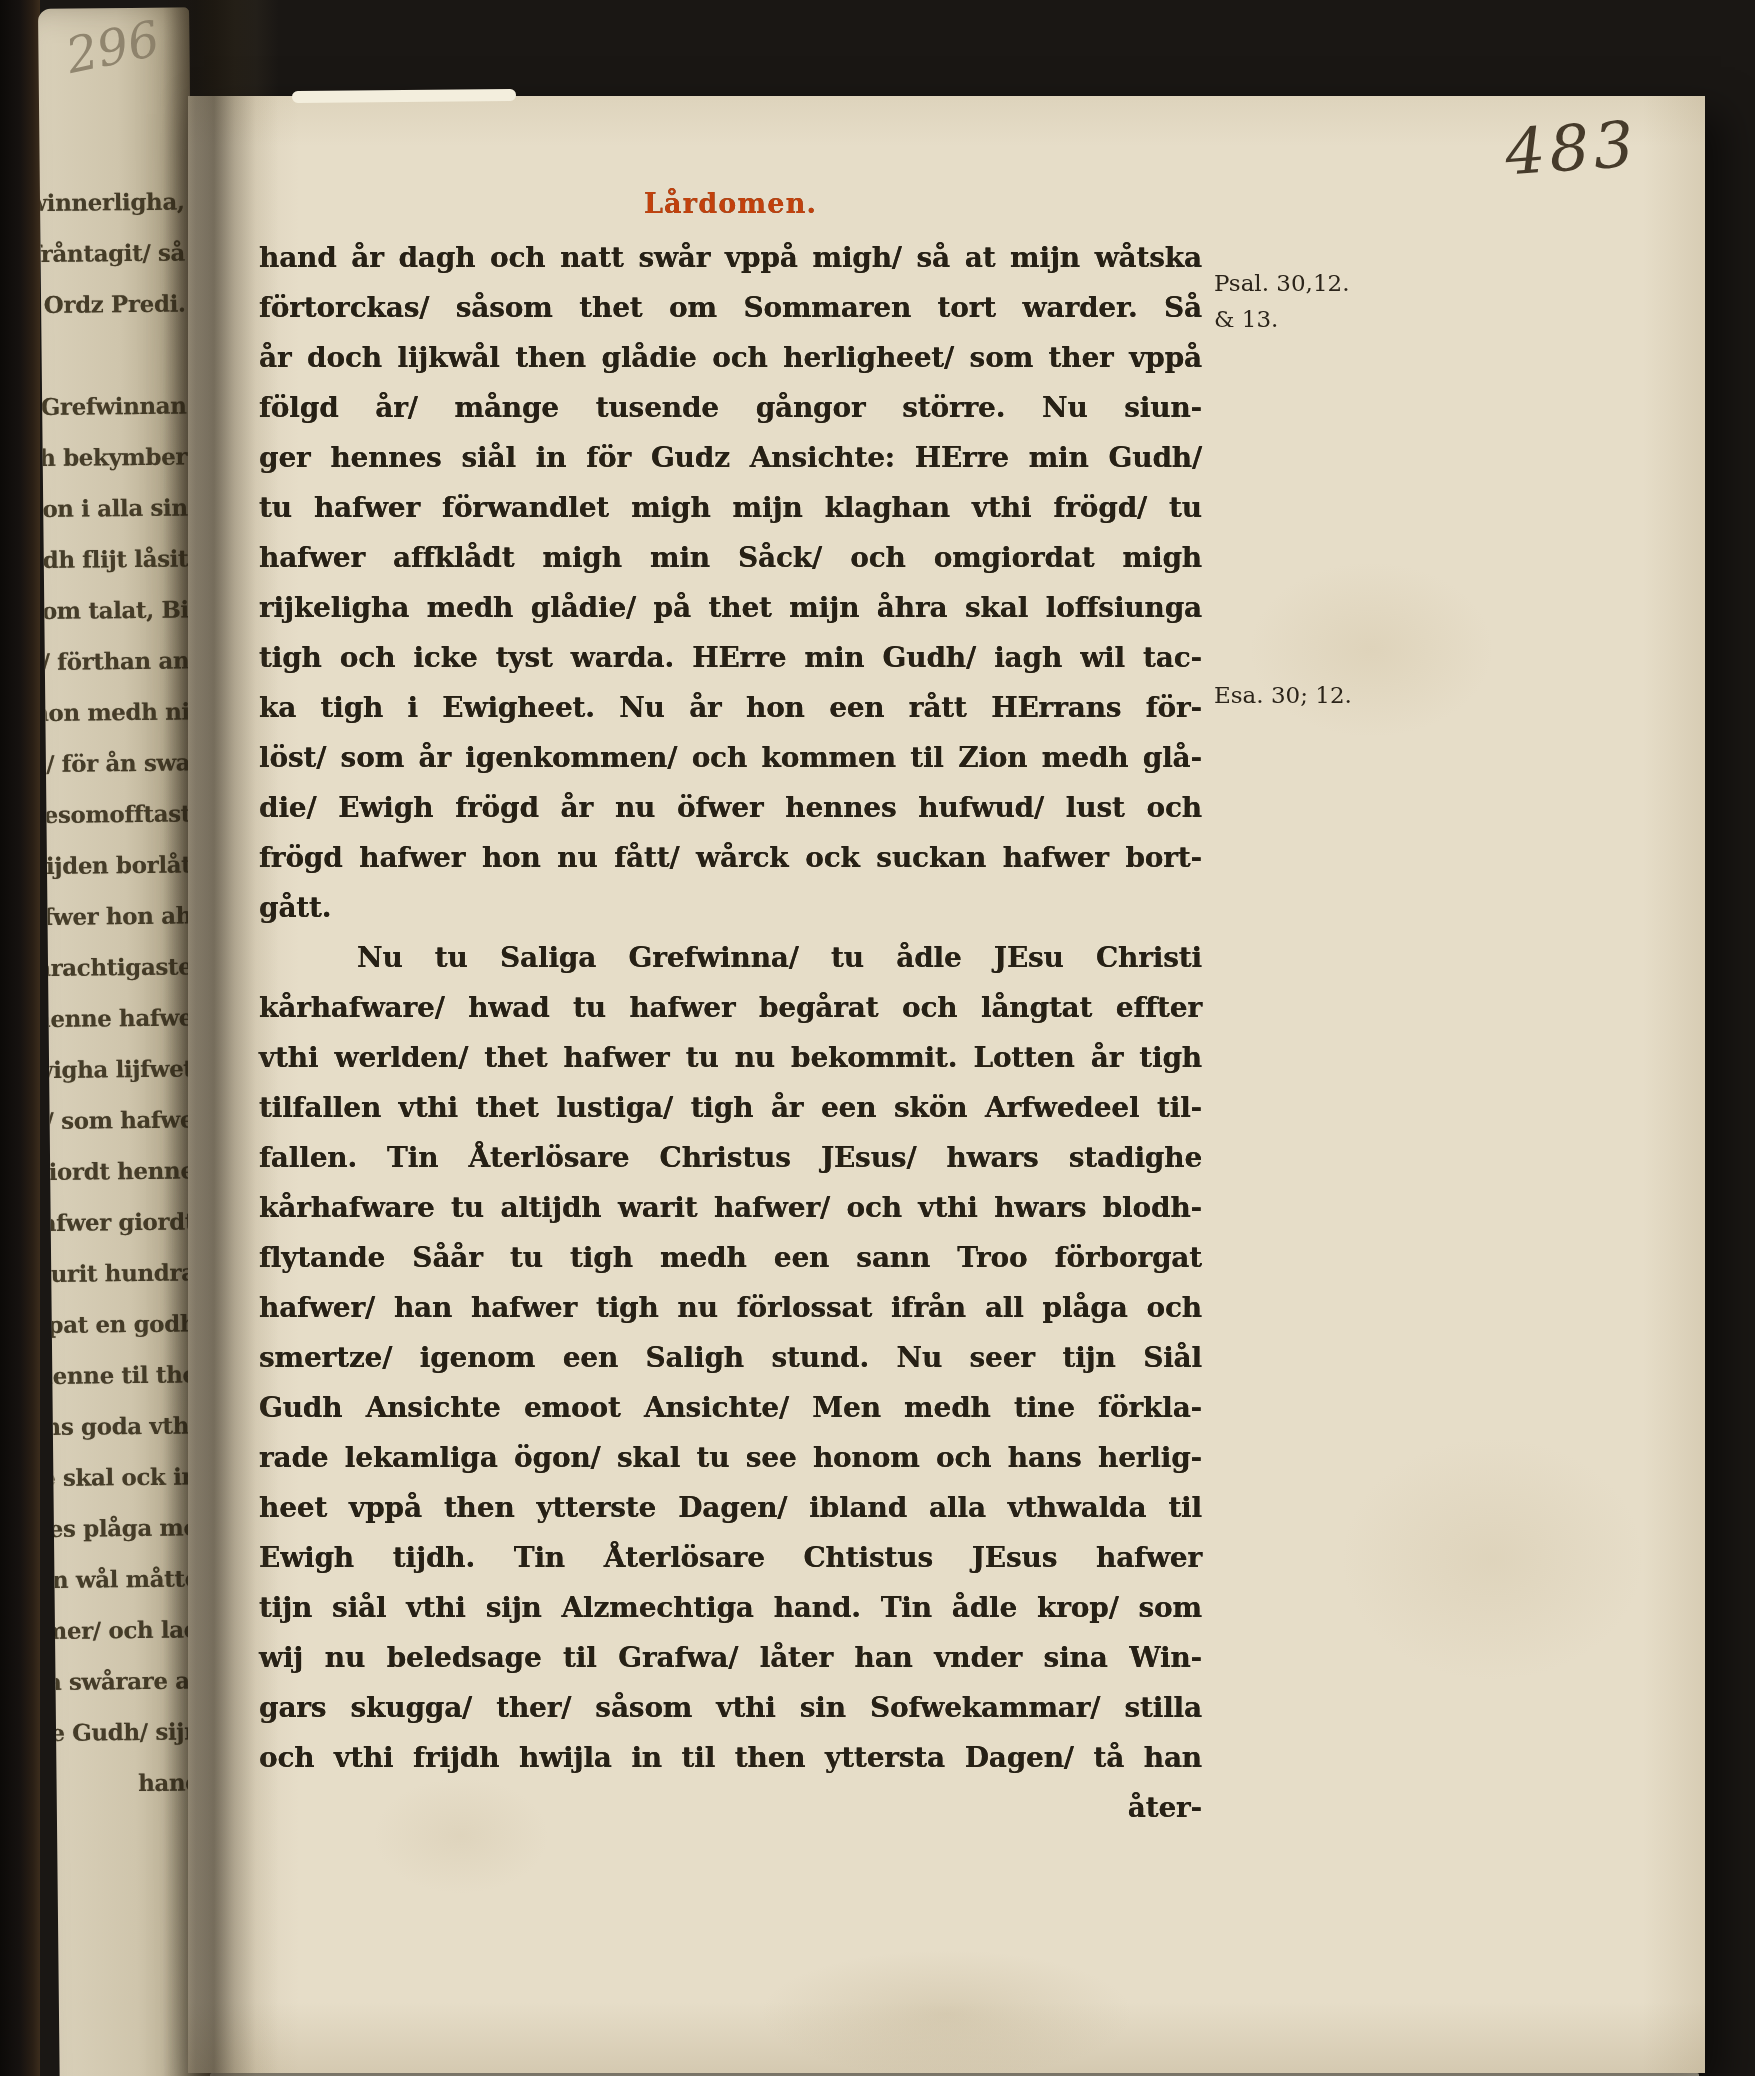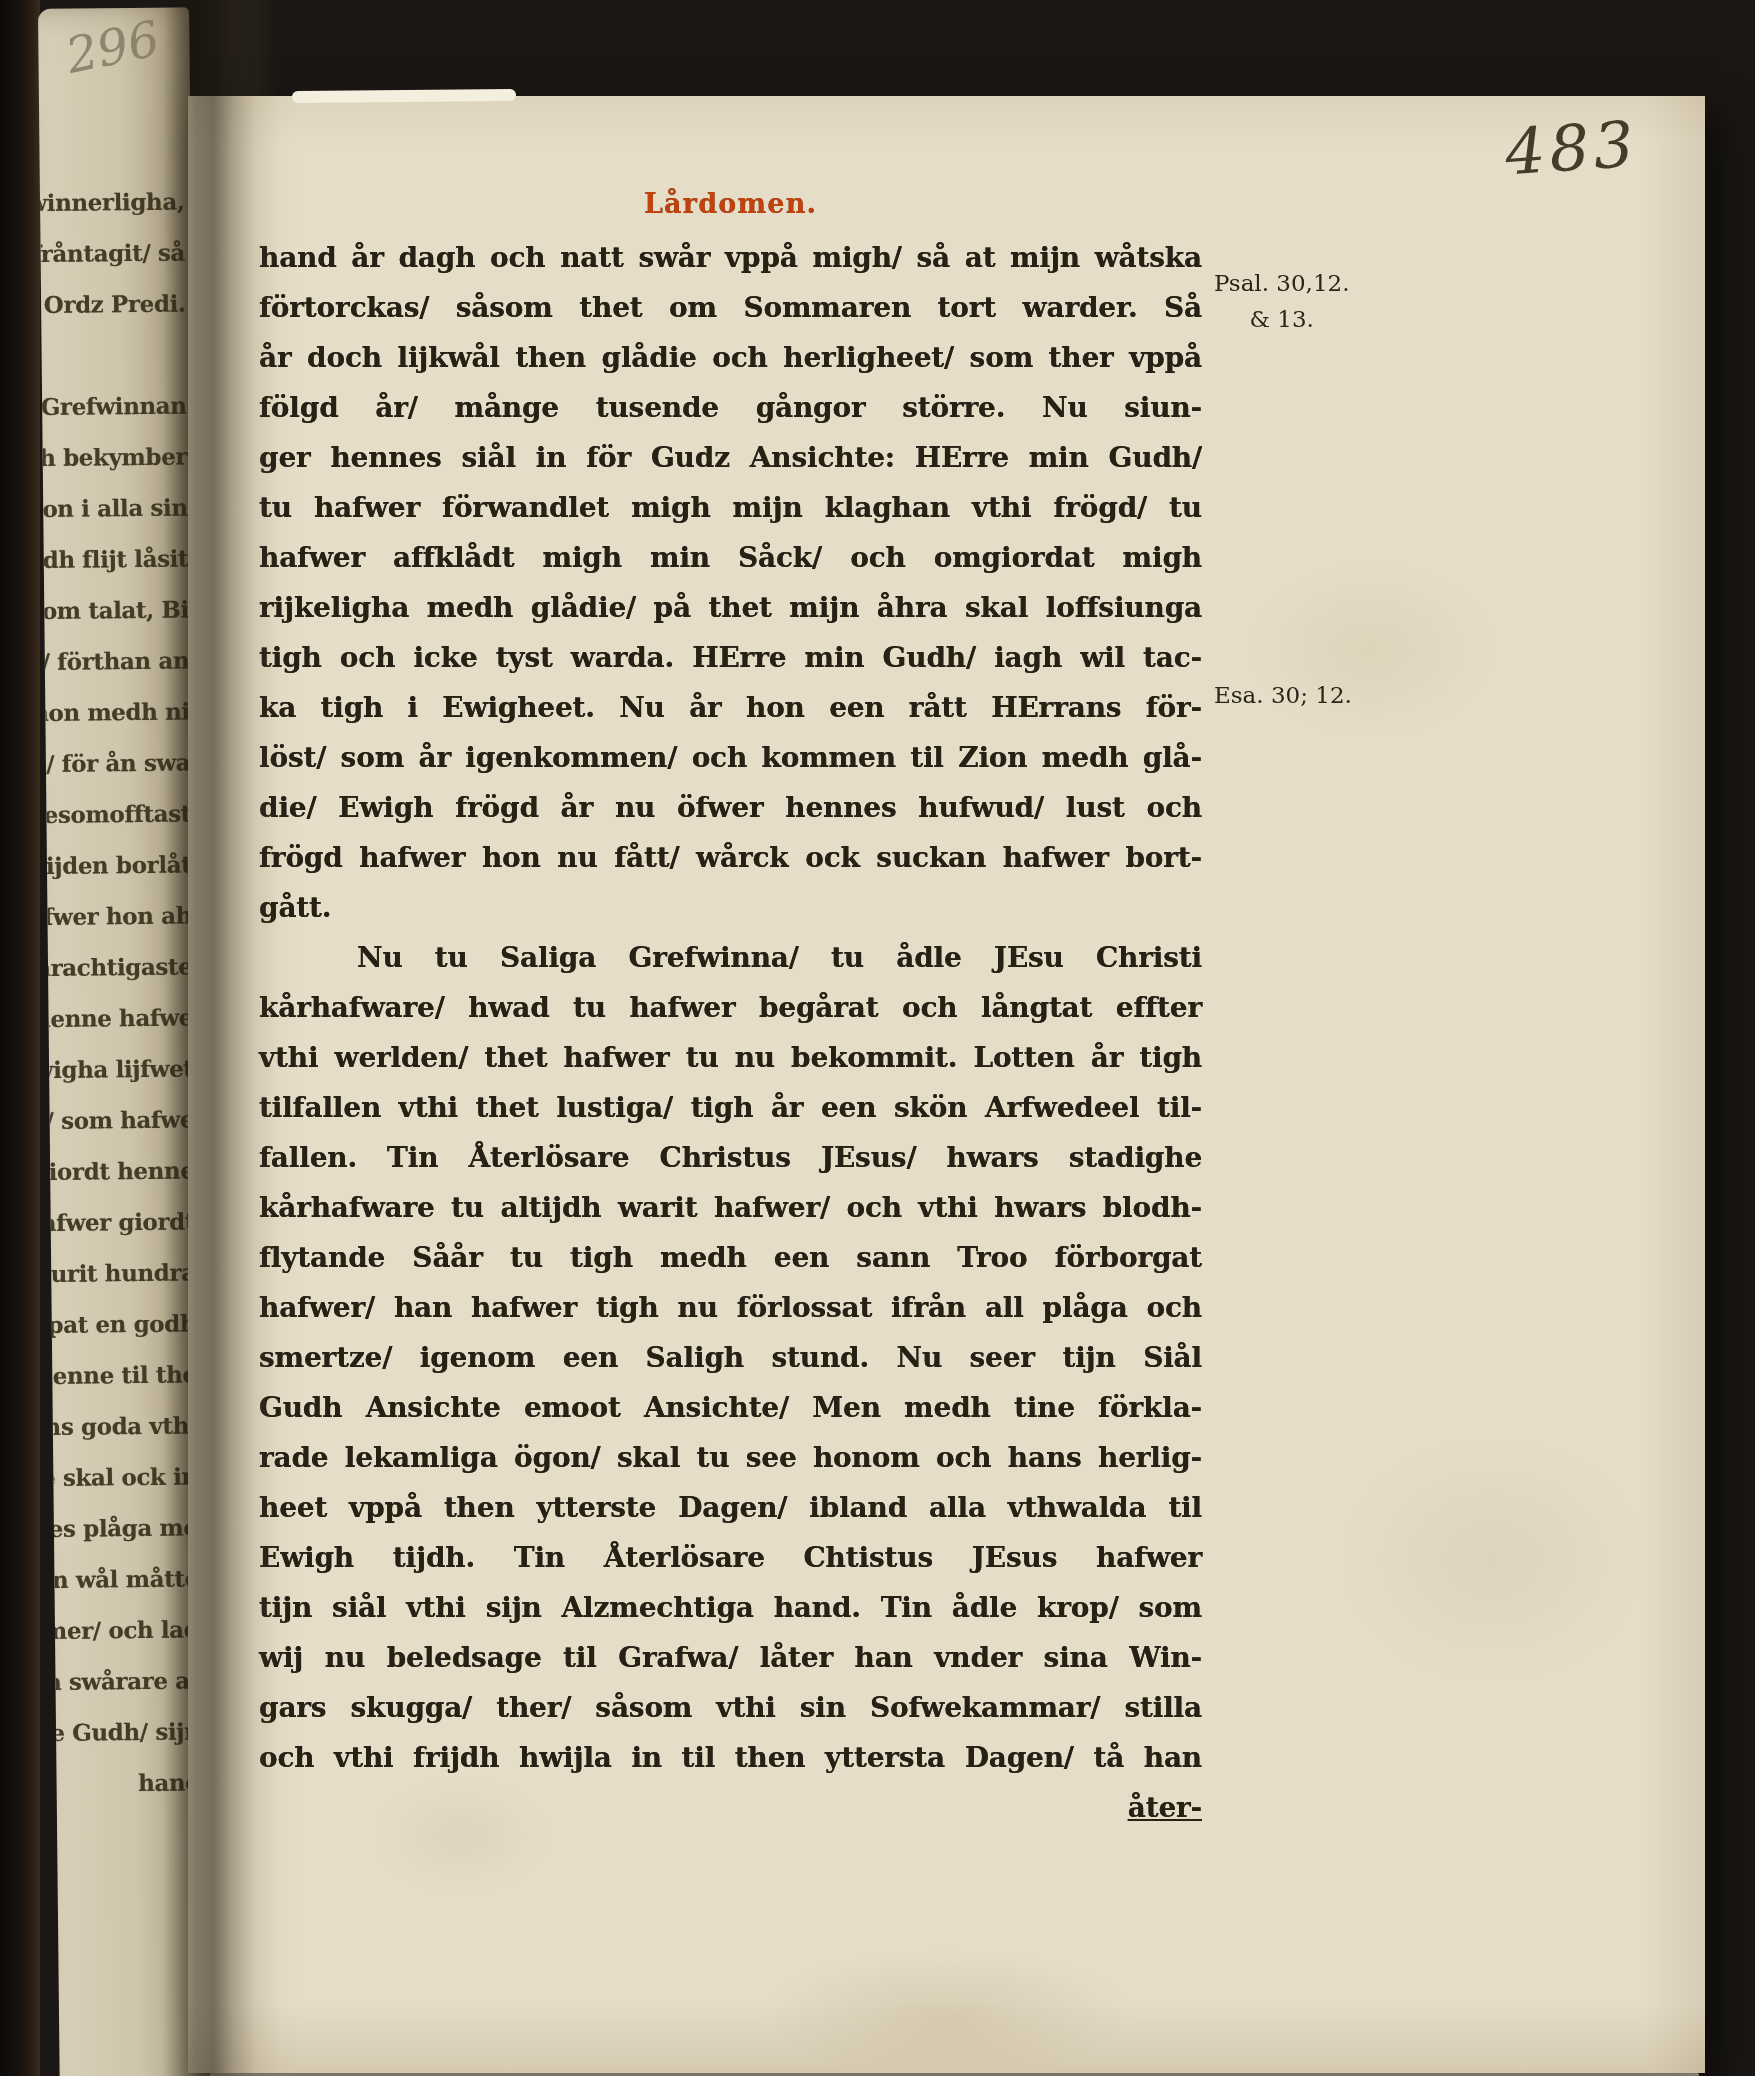--- a/index.html
+++ b/index.html
@@ -129,30 +129,29 @@
     color: #262015;
     text-shadow: 0 0 0.6px rgba(38,32,21,0.8);
   }
   .line {
     height: 50px;
     text-align: justify;
     text-align-last: justify;
   }
   .para1 .line:last-child { text-align-last: left; }
   .para2 .line:first-child { text-indent: 98px; }
-  .catchword-row { height: 50px; text-align: right; text-decoration: underline; }
+  .catchword-row { height: 50px; text-align: right; }
 
   
   .margin-note {
     position: absolute;
     font-size: 23px; font-weight: normal;
     line-height: 36px;
     color: #2b241a;
     white-space: nowrap;
-    text-align: center;
   }
   .note-1 { left: 1026px; top: 169px; }
   .note-2 { left: 1026px; top: 581px; }
 
   
   .stack-1 { position: absolute; left: 210px; top: 2073px; width: 1489px; height: 19px; background: #d9d0b9; border-radius: 1.7px; }
 </style>
 </head>
 <body>
 

